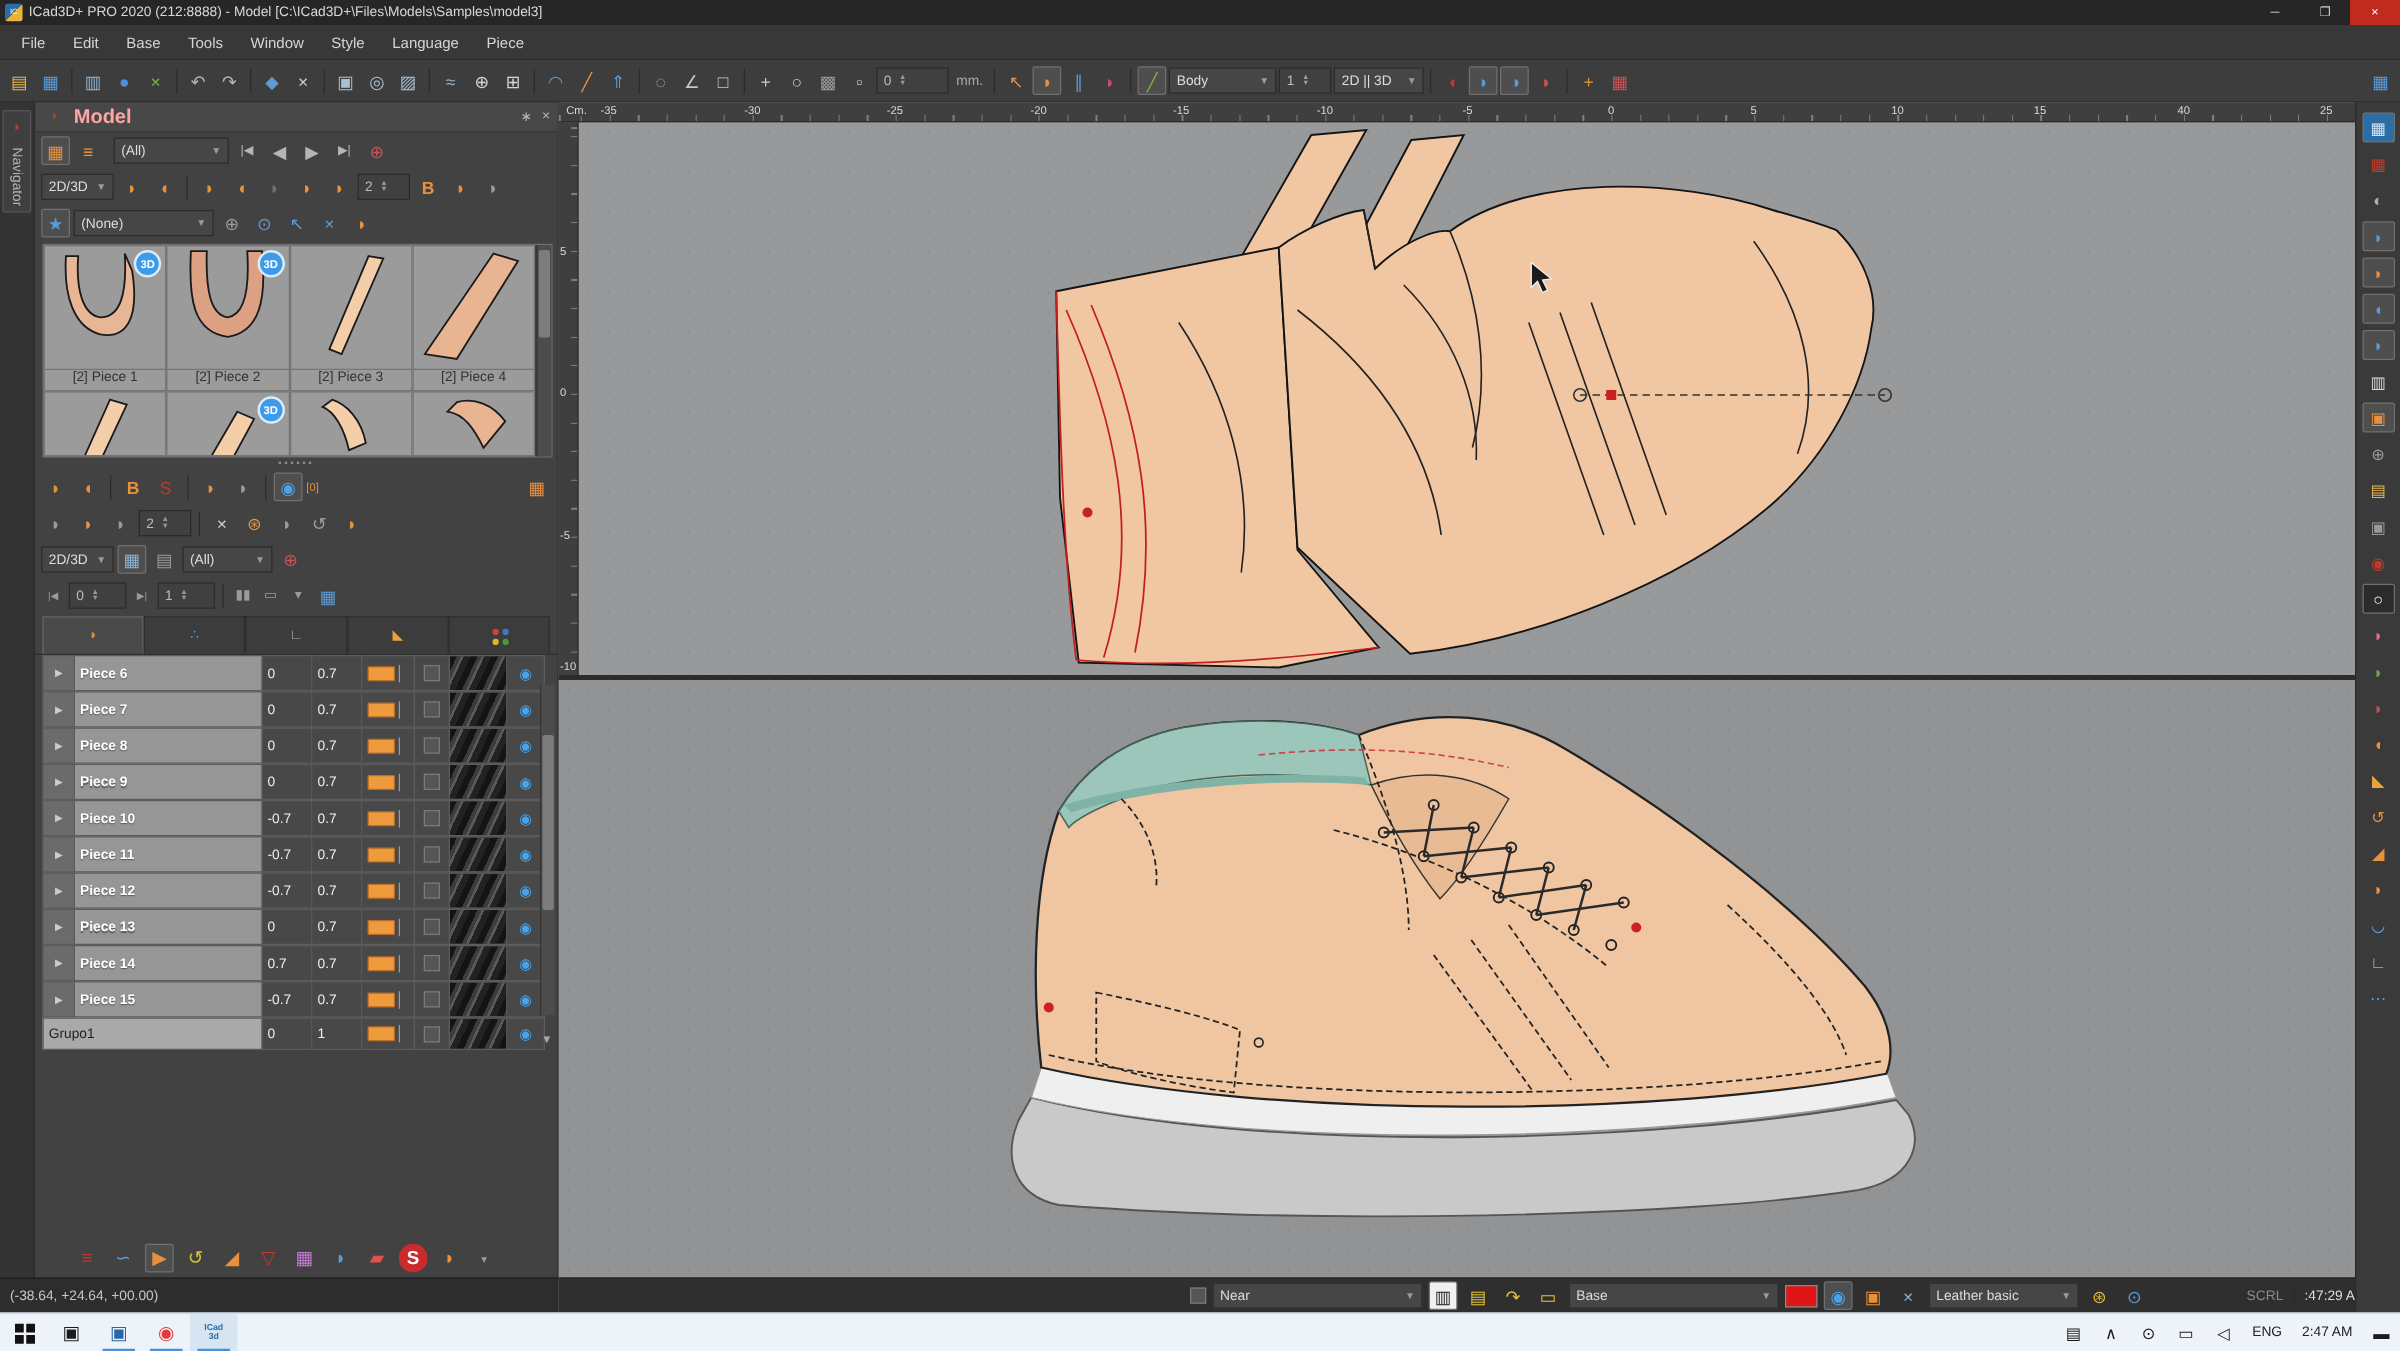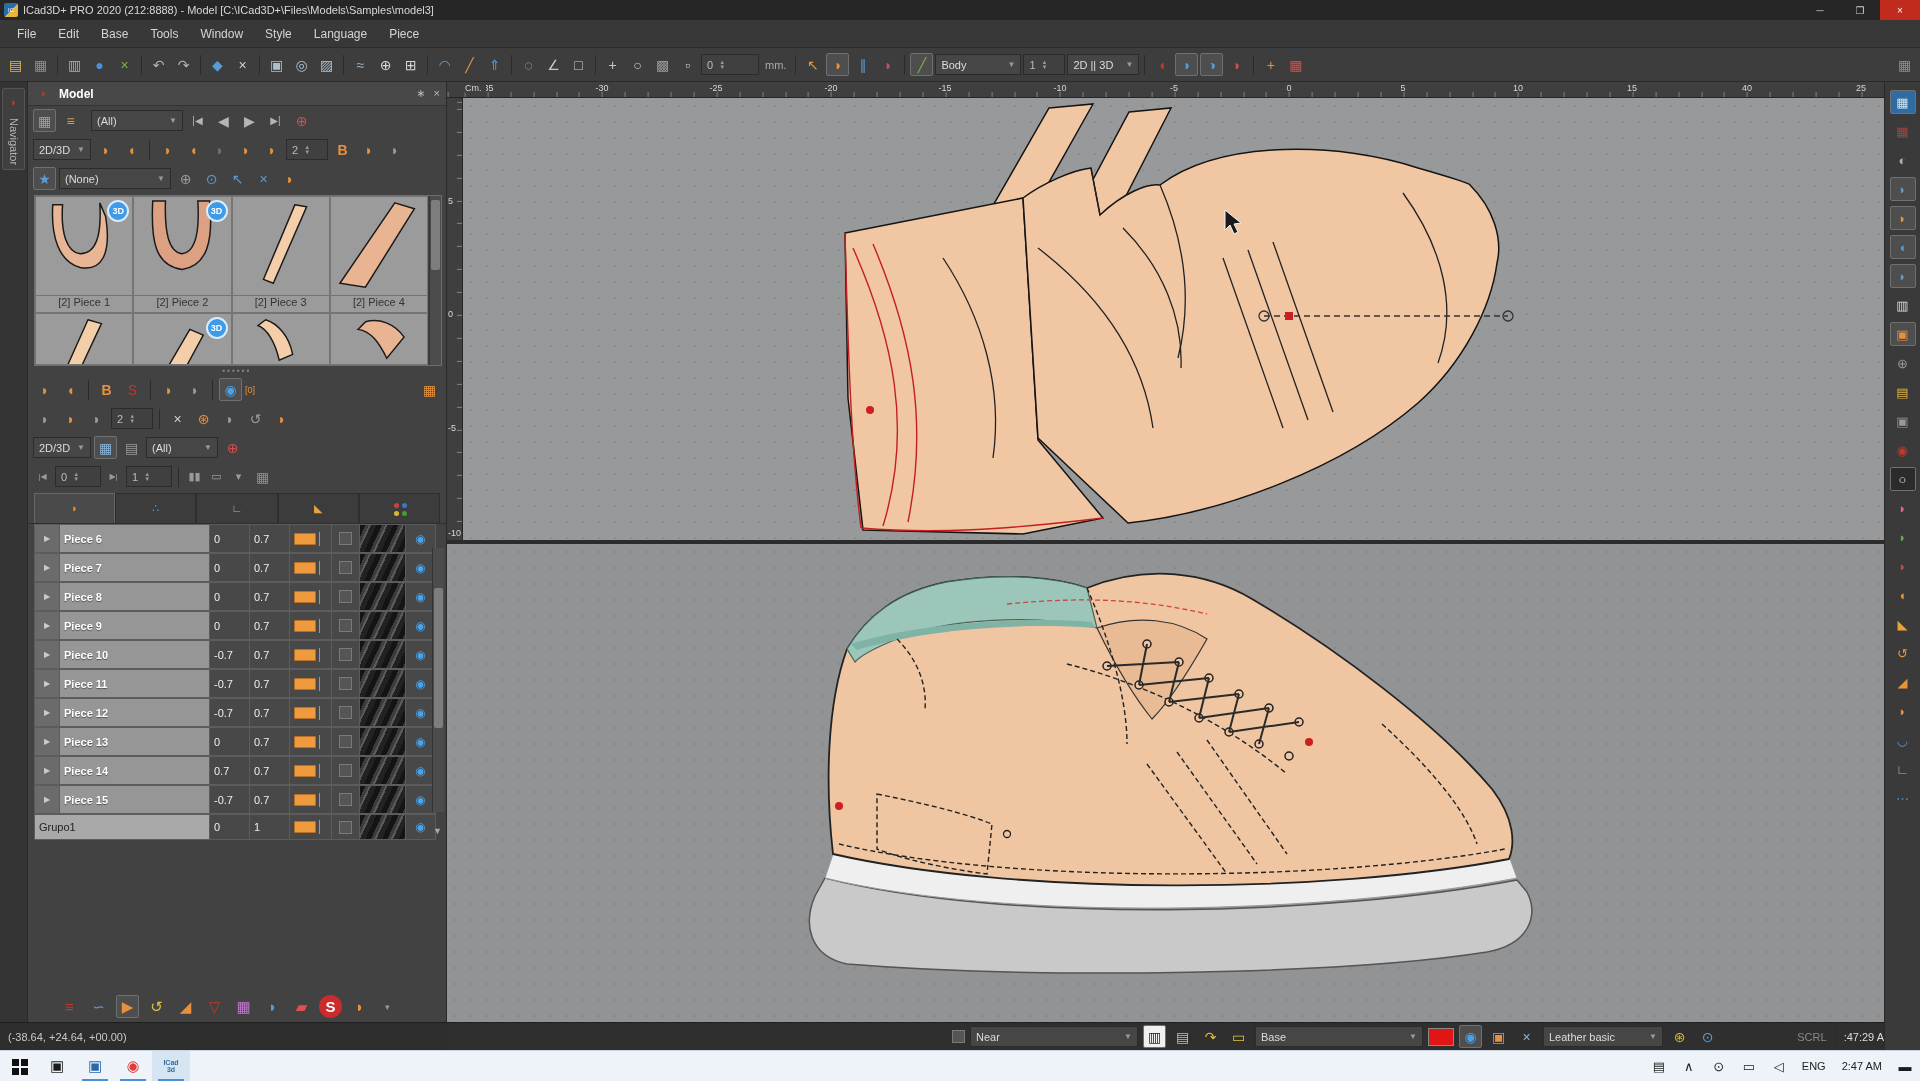--- a/index.html
+++ b/index.html
@@ -20,21 +20,21 @@
 .sep{width:1px;height:20px;background:#2b2b2b;margin:0 3px}
 .dd{height:21px;background:#464646;border:1px solid #2b2b2b;display:flex;align-items:center;padding:0 5px;font-size:11px;color:#ddd;gap:4px}
 .dd .arw{margin-left:auto;font-size:8px;color:#9a9a9a}
 .spin{height:21px;background:#404040;border:1px solid #2b2b2b;display:flex;align-items:center;font-size:11px;color:#bbb;padding-left:5px}
 .spin .ud{display:flex;flex-direction:column;font-size:6px;color:#999;margin-left:4px;padding:0 2px;line-height:5px}
 #navstrip{position:absolute;left:0;top:82px;width:28px;height:940px;background:#343434;border-right:1px solid #2a2a2a}
 #navtab{margin:6px 2px;background:#3f3f3f;border:1px solid #555;border-radius:2px;display:flex;flex-direction:column;align-items:center;padding:4px 0;gap:6px}
 #navtab .vtext{writing-mode:vertical-rl;font-size:11px;color:#b5b5b5}
 #leftpanel{position:absolute;left:28px;top:82px;width:419px;height:940px;background:#424242;display:flex;flex-direction:column;border-right:1px solid #2a2a2a}
 .ptitle{height:24px;background:#484848;display:flex;align-items:center;gap:6px;padding:0 6px;border-bottom:1px solid #333}
-.ptitle b{font-size:12px;color:#ffffff}
+.ptitle b{font-size:16px;color:#fca5a5}
 .ptitle .r{margin-left:auto;display:flex;gap:8px;color:#bbb;font-size:11px}
 .sechdr{height:28px;display:flex;align-items:center;padding:0 8px;font-weight:bold;font-size:13px;color:#f2f2f2;border-bottom:1px solid #383838}
 .prow{display:flex;align-items:center;gap:3px;padding:3px 5px}
 #thumbs{position:relative;margin:2px 4px 0 6px;border:1px solid #6e6e6e}
 .tgrid{display:grid;grid-template-columns:repeat(4,1fr);margin-right:13px}
 .tcell{background:#9b9b9b;border:1px solid #757575;position:relative;height:100px}
 .tcell.short{height:52px;overflow:hidden}
 .tlabel{background:#9b9b9b;border:1px solid #757575;border-top:none;font-size:11px;color:#333;text-align:center;height:17px;overflow:hidden;white-space:nowrap}
 .badge{position:absolute;top:3px;right:3px;width:22px;height:22px;border-radius:50%;background:#3d9be9;border:2px solid #d8ecfb;color:#fff;font-size:9px;font-weight:bold;display:flex;align-items:center;justify-content:center}
 .vscroll{position:absolute;right:0;top:0;bottom:0;width:12px;background:#4c4c4c;border-left:1px solid #333}
@@ -61,21 +61,21 @@
 .chk{width:13px;height:13px;background:#555;border:1px solid #7a7a7a}
 .tex{width:100%;height:100%;background:repeating-linear-gradient(115deg,#141414 0 5px,#3c3c3c 5px 8px,#5a5a5a 8px 10px,#222 10px 15px)}
 .grp .c-nm{background:#a9a9a9;color:#222;font-weight:normal;text-shadow:none}
 #btmicons{display:flex;align-items:center;gap:6px;padding:6px 8px 4px 30px;margin-top:auto}
 #btmicons .ibtn{font-size:15px}
 #coordbar{position:absolute;left:0;top:1022px;width:447px;height:28px;background:#2d2d2d;border-top:1px solid #1f1f1f;display:flex;align-items:center;padding:0 8px;font-size:11px;color:#c8c8c8}
 #viewport{position:absolute;left:447px;top:82px;width:1437px;height:968px;background:#97989a}
 #rulerh{position:absolute;left:0;top:0;width:1437px;height:16px;background:#3f3f3f;border-bottom:1px solid #262626;
  background-image:repeating-linear-gradient(90deg,#808080 0 1px,transparent 1px 22.9px);background-position:17.6px bottom;background-size:100% 5px;background-repeat:repeat-x}
 #rulerh .num{position:absolute;top:1px;font-size:9px;color:#d8d8d8;transform:translateX(-50%)}
-#rulerh .unit{position:absolute;left:18px;top:1px;font-size:9px;color:#d8d8d8;background:#3f3f3f;padding-right:4px;z-index:2}
+#rulerh .unit{position:absolute;left:6px;top:1px;font-size:9px;color:#d8d8d8;background:#3f3f3f;padding-right:4px;z-index:2}
 #rulerv{position:absolute;left:0;top:16px;width:16px;height:442px;background:#3f3f3f;border-right:1px solid #262626;
  background-image:repeating-linear-gradient(180deg,#808080 0 1px,transparent 1px 22.9px);background-position:right 10.9px;background-size:5px 100%;background-repeat:repeat-y}
 #rulerv .num{position:absolute;left:1px;font-size:9px;color:#d8d8d8}
 #view2d{position:absolute;left:16px;top:16px;width:1421px;height:442px;background:#98999b;background-image:radial-gradient(#8d8e90 1px,transparent 1px);background-size:16px 16px}
 #divider{position:absolute;left:0;top:458px;width:1437px;height:4px;background:#2c2c2c}
 #view3d{position:absolute;left:0;top:462px;width:1437px;height:478px;background:#919395;background-image:radial-gradient(#87888a 1px,transparent 1px);background-size:16px 16px}
 #vstatus{position:absolute;left:0;top:940px;width:1437px;height:28px;background:#2f2f2f;border-top:1px solid #202020;display:flex;align-items:center;gap:5px;padding-left:505px}
 #vstatus .dim{color:#8a8a8a;font-size:11px}
 #vstatus .clock{color:#ddd;font-size:11px;white-space:nowrap}
 .redsw{width:26px;height:18px;background:#e01616;border:1px solid #888}

